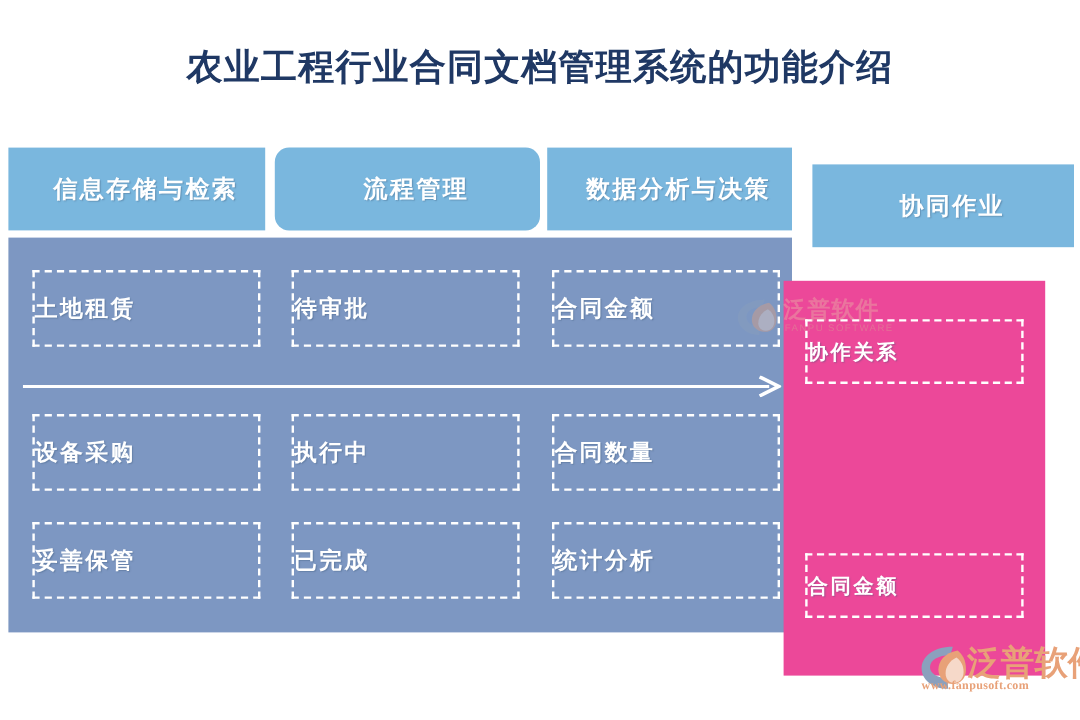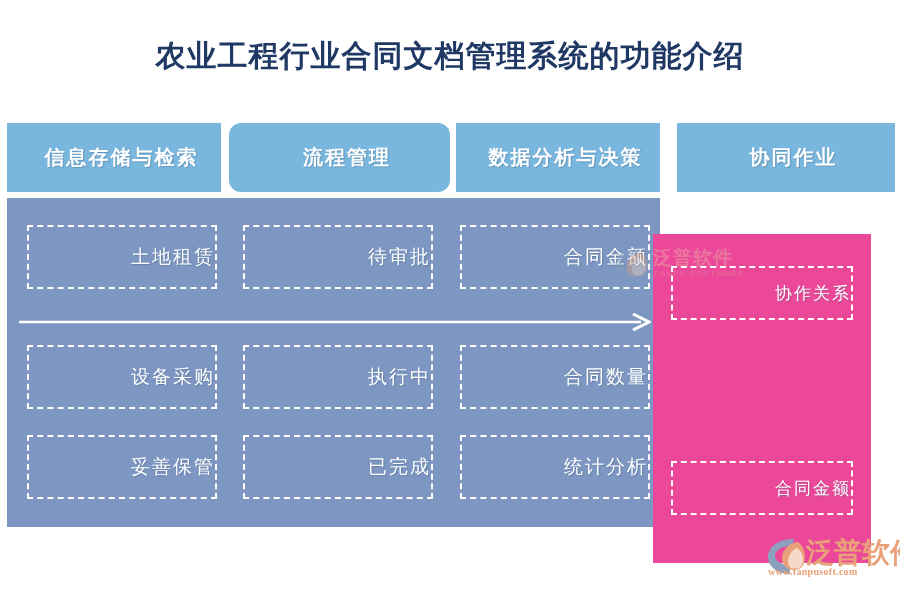--- a/index.html
+++ b/index.html
@@ -57,21 +57,21 @@
     font-size: 20px;
     font-weight: bold;
     letter-spacing: 2px;
     text-shadow: 1px 1px 1px rgba(60,90,120,0.35);
     box-sizing: border-box;
     padding-left: 15px;
   }
   .hc0 { left: 7px;   width: 214px; }
   .hc1 { left: 229px; width: 221px; border-radius: 12px; }
   .hc2 { left: 456px; width: 204px; }
-  .hc3 { left: 677px; width: 218px; }
+  .hc3 { left: 677px; width: 218px; margin-top: 14px; }
 
   
   .panel-left {
     position: absolute;
     left: 7px;
     top: 198px;
     width: 653px;
     height: 329px;
     background: #7d97c2;
   }
@@ -85,23 +85,23 @@
     margin-top: 36px;
   }
 
   
   .cell {
     position: absolute;
     border: 2px dashed #ffffff;
     box-sizing: border-box;
     display: flex;
     align-items: center;
-    justify-content: flex-end;
+    justify-content: flex-start;
     color: #ffffff;
-    font-weight: normal;
+    font-weight: bold;
     text-shadow: 1px 1px 1px rgba(60,90,120,0.35);
   }
   .cell-left {
     width: 190px;
     height: 64px;
     font-size: 19px;
     letter-spacing: 2px;
   }
   .cell-right {
     left: 18px;

